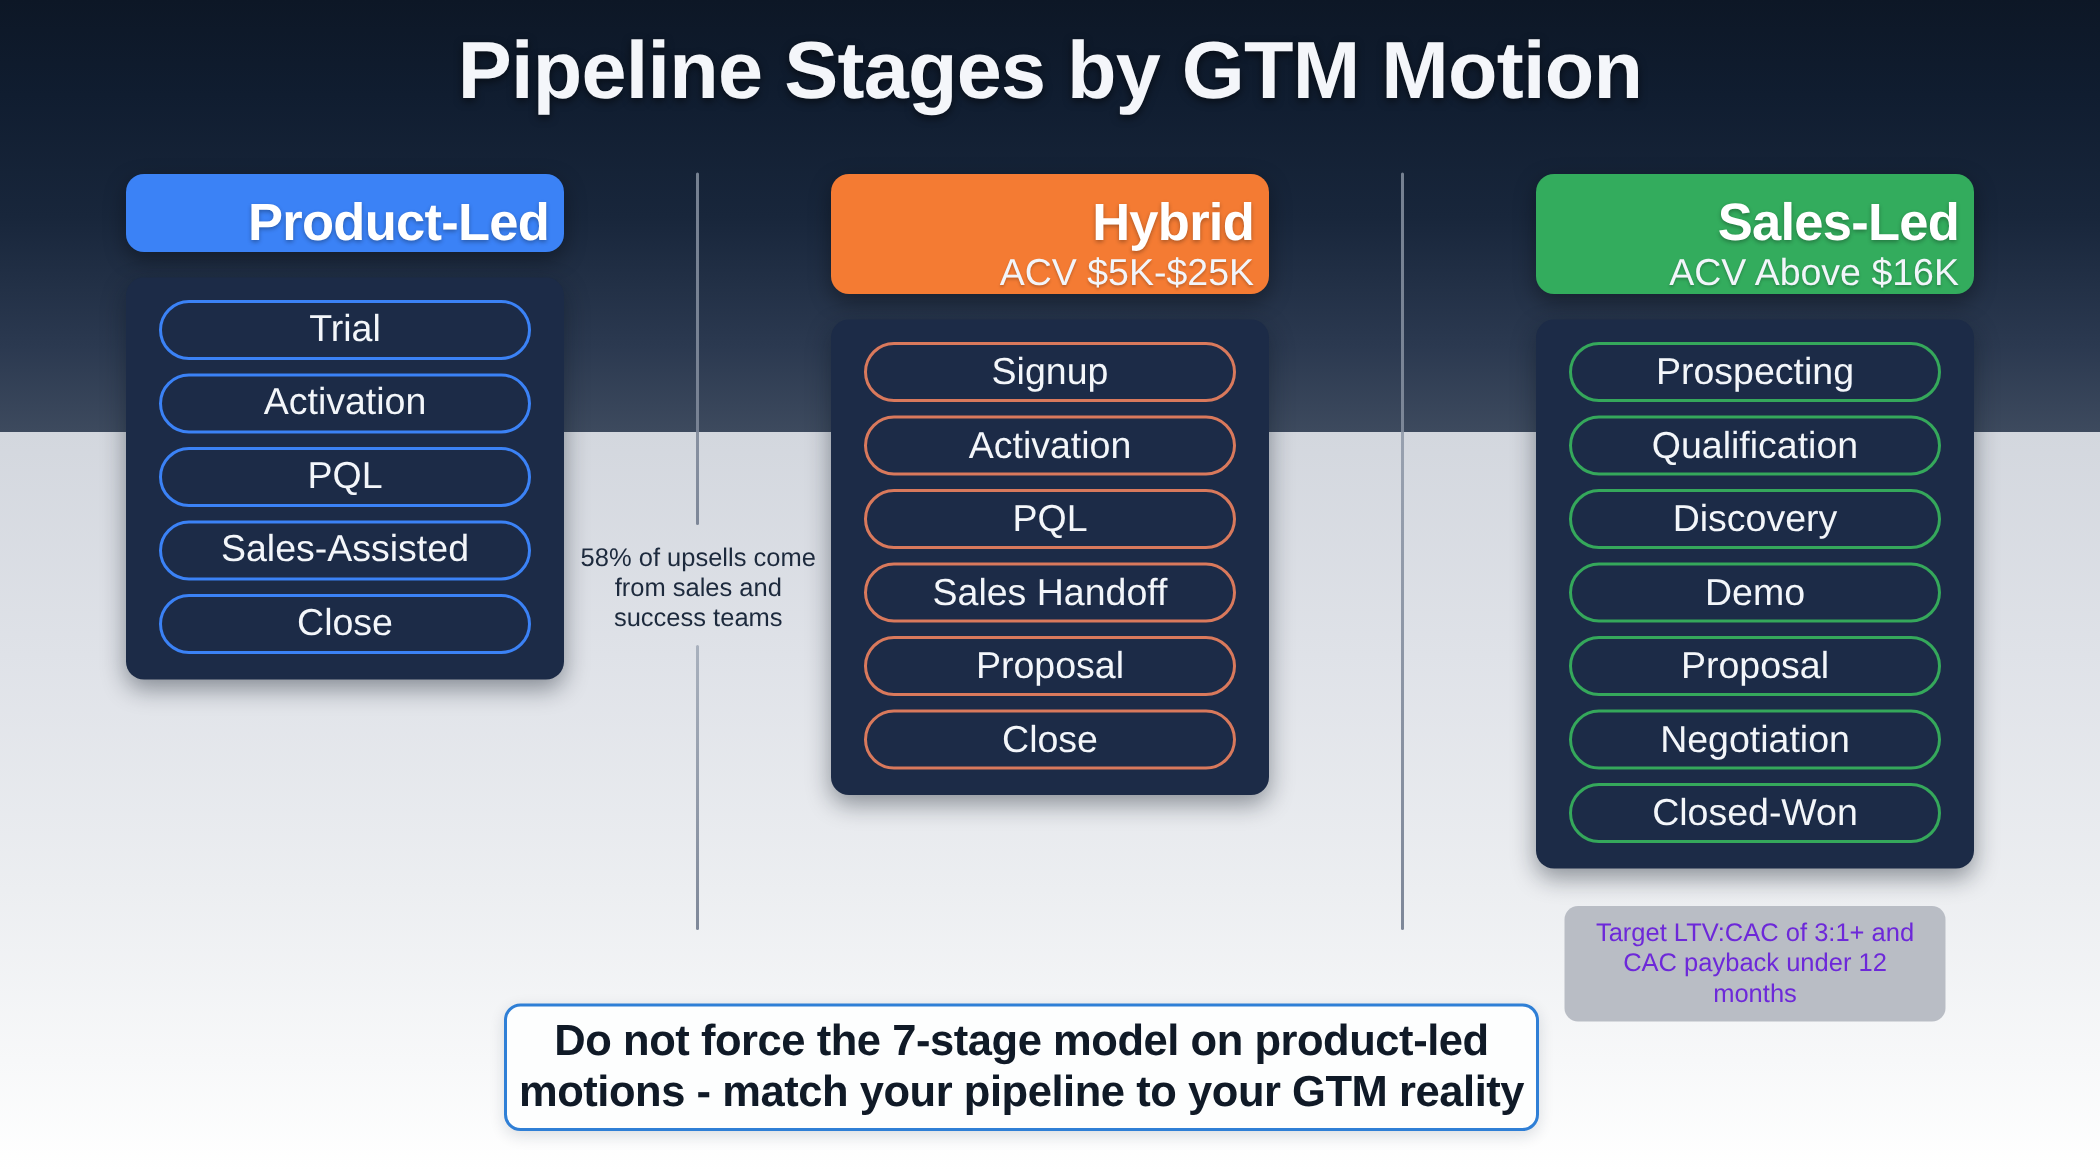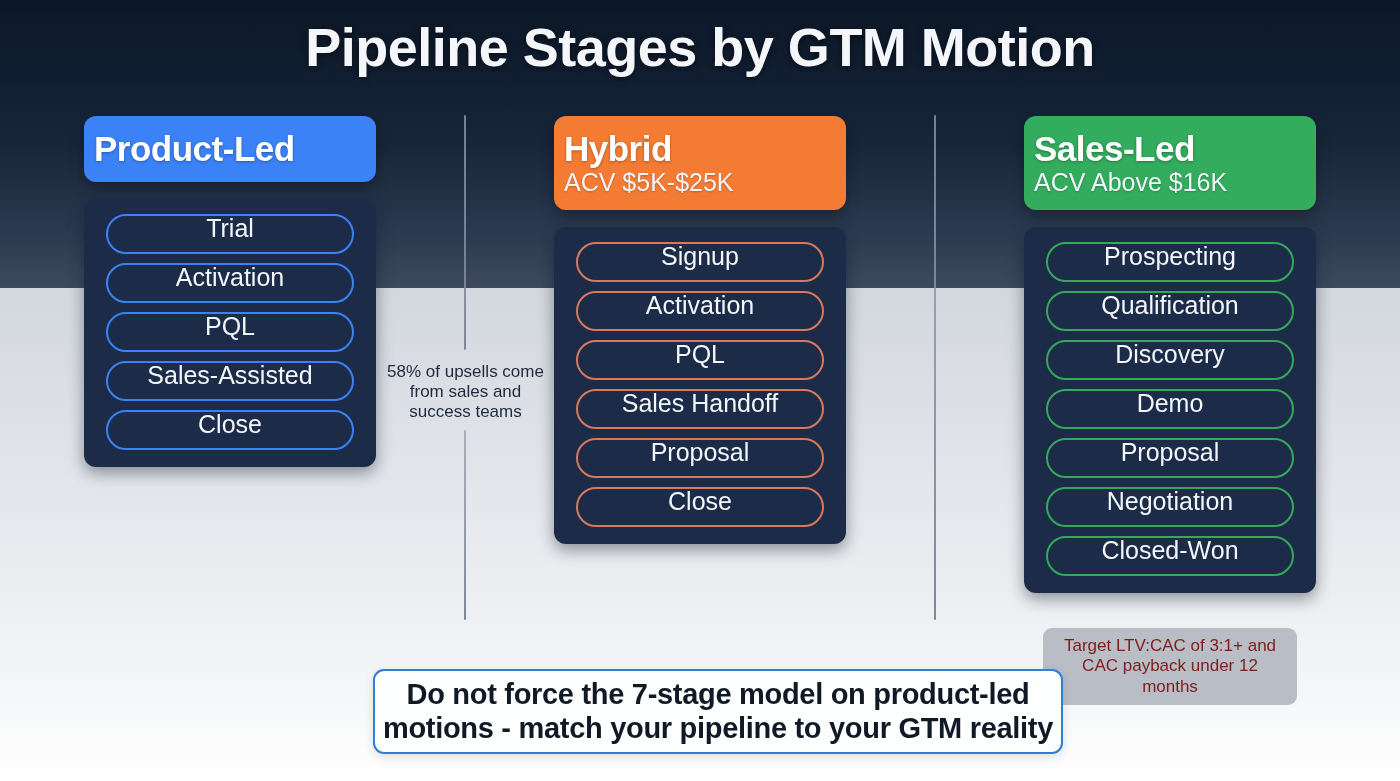--- a/index.html
+++ b/index.html
@@ -43,22 +43,22 @@
   #divider-2        { left:934px; top:115px; height:505px; }
 
   
   .column { position:absolute; width:292px; }
   #col-product { left:84px;  top:116px; }
   #col-hybrid  { left:554px; top:116px; }
   #col-sales   { left:1024px;top:116px; }
 
   .col-header {
     border-radius:12px;
-    padding:14px 10px 14px;
-    text-align:left;
+    padding:14px 10px 0;
+    text-align:right;
     box-shadow:0 5px 14px rgba(0,0,0,.35);
   }
   .col-header .h-title {
     font-size:35px; font-weight:bold; color:#ffffff;
     line-height:1.08; letter-spacing:-0.5px;
     text-shadow:0 1px 3px rgba(0,0,0,.3);
   }
   .col-header .h-sub {
     font-size:25px; color:#f2f5fa; margin-top:1px; line-height:1.1;
     text-shadow:0 1px 2px rgba(0,0,0,.22);
@@ -68,48 +68,48 @@
     margin-top:17px;
     background:#1c2b47;
     border-radius:12px;
     padding:15px 22px 17px;
     box-shadow:0 6px 16px rgba(10,18,32,.42);
   }
   .stage-pill {
     height:40px;
     border-radius:21px;
     border:2.5px solid #3b82f6;
-    display:flex; align-items:flex-start; justify-content:center;
+    display:flex; align-items:center; justify-content:center;
     margin-bottom:9px;
   }
   .stage-pill:last-child { margin-bottom:0; }
   .stage-pill span {
     font-size:25px; color:#f3f6fa; line-height:1; white-space:nowrap;
   }
 
   
   #annotation-upsell {
     position:absolute; left:378px; top:362px; width:175px;
     text-align:center;
     font-size:17px; line-height:1.18;
     color:#1d2a3d;
   }
   #note-ltvcac {
-    position:absolute; left:1043px; top:628px; width:254px;
+    position:absolute; left:1043px; top:604px; width:254px;
     background:#b9bdc5;
     border-radius:9px;
     padding:8px 10px;
     text-align:center;
     font-size:17px; line-height:1.2;
-    color:#7f1d1d;
+    color:#6d28d9;
   }
 
   
   #callout {
-    position:absolute; left:373px; top:669px; width:690px; height:85px;
+    position:absolute; left:336px; top:669px; width:690px; height:85px;
     background:#fdfefe;
     border:2.5px solid #2f7fd6;
     border-radius:11px;
     display:flex; align-items:center; justify-content:center;
     box-shadow:0 3px 10px rgba(20,35,60,.14);
   }
   #callout .ct {
     font-size:29px; font-weight:bold; color:#101a27;
     text-align:center; line-height:1.14; letter-spacing:-0.3px;
   }

